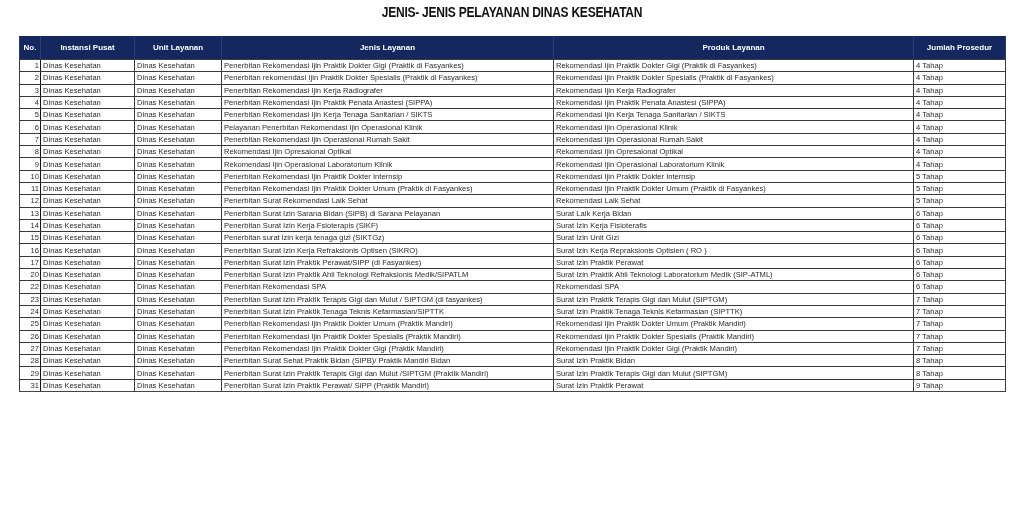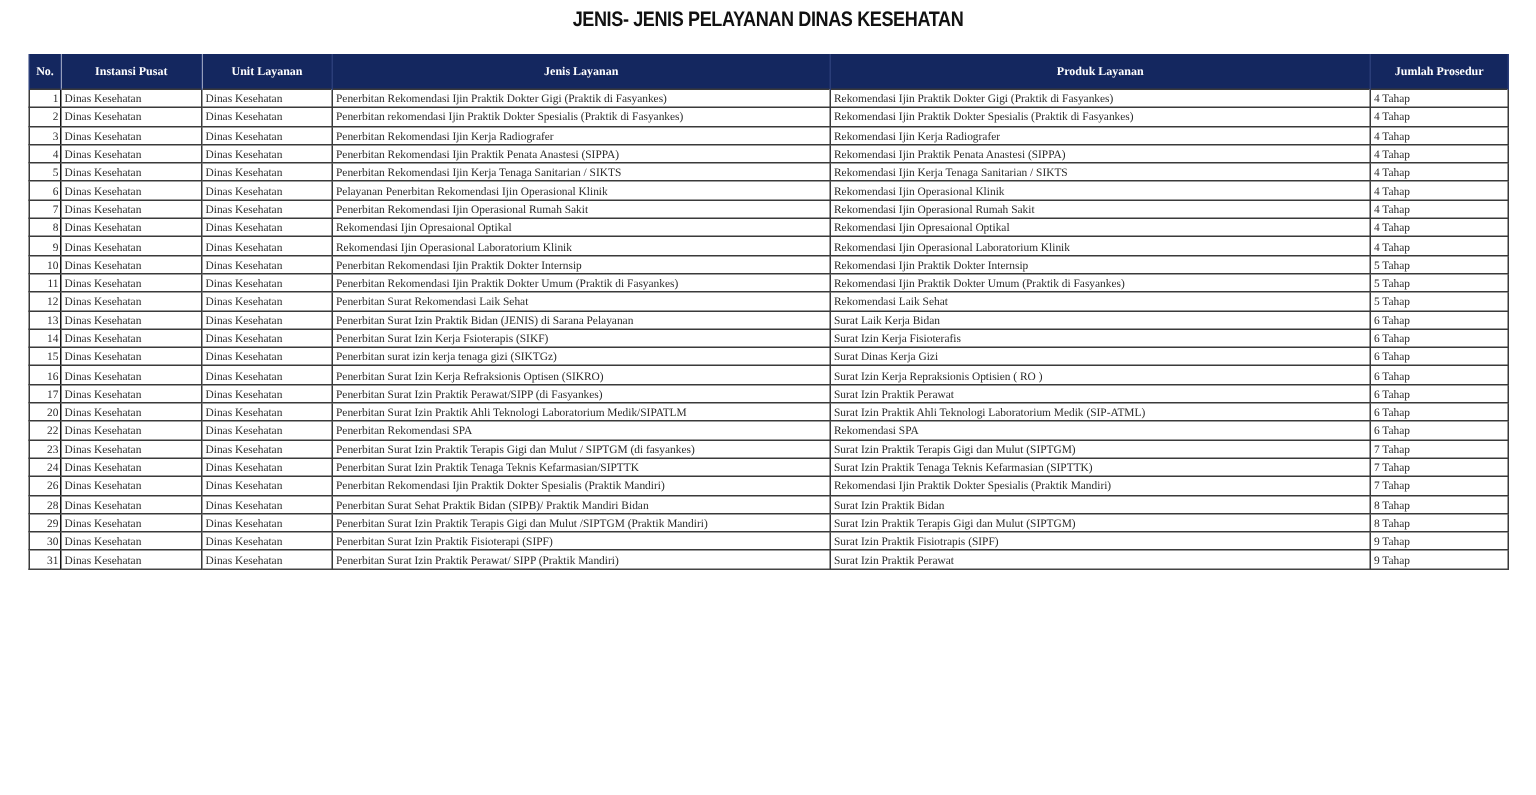--- a/index.html
+++ b/index.html
@@ -29,21 +29,20 @@
       transform: scaleX(0.86);
       transform-origin: 512px 0;
     }
     table.services {
       position: absolute;
       top: 36px;
       left: 19px;
       border-collapse: collapse;
       table-layout: fixed;
       width: 986px;
-      font-family: Liberation Serif, serif;
     }
     table.services th {
       background: #14275f;
       color: #ffffff;
       font-weight: bold;
       font-size: 8px;
       height: 23px;
       padding: 0 2px;
       text-align: center;
       border-left: 1px solid #2a3d78;
@@ -188,38 +187,38 @@
         <td>Dinas Kesehatan</td>
         <td>Dinas Kesehatan</td>
         <td>Penerbitan Surat Rekomendasi Laik Sehat</td>
         <td>Rekomendasi Laik Sehat</td>
         <td>5 Tahap</td>
       </tr>
       <tr class="data-row">
         <td class="col-no">13</td>
         <td>Dinas Kesehatan</td>
         <td>Dinas Kesehatan</td>
-        <td>Penerbitan Surat Izin Praktik Bidan (JENIS) di Sarana Pelayanan</td>
+        <td>Penerbitan Surat Izin Sarana Bidan (SIPB) di Sarana Pelayanan</td>
         <td> Surat Laik Kerja Bidan</td>
         <td>6 Tahap</td>
       </tr>
       <tr class="data-row">
         <td class="col-no">14</td>
         <td>Dinas Kesehatan</td>
         <td>Dinas Kesehatan</td>
         <td>Penerbitan Surat Izin Kerja Fsioterapis (SIKF)</td>
         <td>Surat Izin Kerja Fisioterafis</td>
         <td>6 Tahap</td>
       </tr>
       <tr class="data-row">
         <td class="col-no">15</td>
         <td>Dinas Kesehatan</td>
         <td>Dinas Kesehatan</td>
         <td>Penerbitan surat izin kerja tenaga gizi (SIKTGz)</td>
-        <td>Surat Dinas Kerja Gizi</td>
+        <td>Surat Izin Unit Gizi</td>
         <td>6 Tahap</td>
       </tr>
       <tr class="data-row">
         <td class="col-no">16</td>
         <td>Dinas Kesehatan</td>
         <td>Dinas Kesehatan</td>
         <td>Penerbitan Surat Izin Kerja Refraksionis Optisen (SIKRO)</td>
         <td> Surat Izin Kerja Repraksionis Optisien ( RO )</td>
         <td>6 Tahap</td>
       </tr>
@@ -228,21 +227,21 @@
         <td>Dinas Kesehatan</td>
         <td>Dinas Kesehatan</td>
         <td>Penerbitan Surat Izin Praktik Perawat/SIPP (di Fasyankes)</td>
         <td>Surat Izin Praktik Perawat</td>
         <td>6 Tahap</td>
       </tr>
       <tr class="data-row">
         <td class="col-no">20</td>
         <td>Dinas Kesehatan</td>
         <td>Dinas Kesehatan</td>
-        <td>Penerbitan Surat Izin Praktik Ahli Teknologi Laboratorium Medik/SIPATLM</td>
+        <td>Penerbitan Surat Izin Praktik Ahli Teknologi Refraksionis Medik/SIPATLM</td>
         <td>Surat Izin Praktik Ahli Teknologi Laboratorium Medik (SIP-ATML)</td>
         <td>6 Tahap</td>
       </tr>
       <tr class="data-row">
         <td class="col-no">22</td>
         <td>Dinas Kesehatan</td>
         <td>Dinas Kesehatan</td>
         <td>Penerbitan Rekomendasi SPA</td>
         <td>Rekomendasi SPA</td>
         <td>6 Tahap</td>
@@ -257,50 +256,58 @@
       </tr>
       <tr class="data-row">
         <td class="col-no">24</td>
         <td>Dinas Kesehatan</td>
         <td>Dinas Kesehatan</td>
         <td>Penerbitan Surat Izin Praktik Tenaga Teknis Kefarmasian/SIPTTK</td>
         <td>Surat Izin Praktik Tenaga Teknis Kefarmasian (SIPTTK)</td>
         <td>7 Tahap</td>
       </tr>
       <tr class="data-row">
+        <td class="col-no">25</td>
+        <td>Dinas Kesehatan</td>
+        <td>Dinas Kesehatan</td>
+        <td>Penerbitan Rekomendasi Ijin Praktik Dokter Umum (Praktik Mandiri)</td>
+        <td>Rekomendasi Ijin Praktik Dokter Umum (Praktik Mandiri)</td>
+        <td>7 Tahap</td>
+      </tr>
+      <tr class="data-row">
         <td class="col-no">26</td>
         <td>Dinas Kesehatan</td>
         <td>Dinas Kesehatan</td>
         <td>Penerbitan Rekomendasi Ijin Praktik Dokter Spesialis (Praktik Mandiri)</td>
         <td>Rekomendasi Ijin Praktik Dokter Spesialis (Praktik Mandiri)</td>
+        <td>7 Tahap</td>
+      </tr>
+      <tr class="data-row">
+        <td class="col-no">27</td>
+        <td>Dinas Kesehatan</td>
+        <td>Dinas Kesehatan</td>
+        <td>Penerbitan Rekomendasi Ijin Praktik Dokter Gigi (Praktik Mandiri)</td>
+        <td>Rekomendasi Ijin Praktik Dokter Gigi (Praktik Mandiri)</td>
         <td>7 Tahap</td>
       </tr>
       <tr class="data-row">
         <td class="col-no">28</td>
         <td>Dinas Kesehatan</td>
         <td>Dinas Kesehatan</td>
         <td>Penerbitan Surat Sehat Praktik Bidan (SIPB)/ Praktik Mandiri Bidan</td>
         <td>Surat Izin Praktik Bidan</td>
         <td>8 Tahap</td>
       </tr>
       <tr class="data-row">
         <td class="col-no">29</td>
         <td>Dinas Kesehatan</td>
         <td>Dinas Kesehatan</td>
         <td>Penerbitan Surat Izin Praktik Terapis Gigi dan Mulut /SIPTGM (Praktik Mandiri)</td>
         <td>Surat Izin Praktik Terapis Gigi dan Mulut (SIPTGM)</td>
         <td>8 Tahap</td>
-      </tr>
-      <tr class="data-row">
-        <td class="col-no">30</td>
-        <td>Dinas Kesehatan</td>
-        <td>Dinas Kesehatan</td>
-        <td>Penerbitan Surat Izin Praktik Fisioterapi (SIPF)</td>
-        <td>Surat Izin Praktik Fisiotrapis (SIPF)</td>
-        <td>9 Tahap</td>
       </tr>
       <tr class="data-row">
         <td class="col-no">31</td>
         <td>Dinas Kesehatan</td>
         <td>Dinas Kesehatan</td>
         <td>Penerbitan Surat Izin Praktik Perawat/ SIPP (Praktik Mandiri)</td>
         <td>Surat Izin Praktik Perawat</td>
         <td>9 Tahap</td>
       </tr>
     </tbody>

